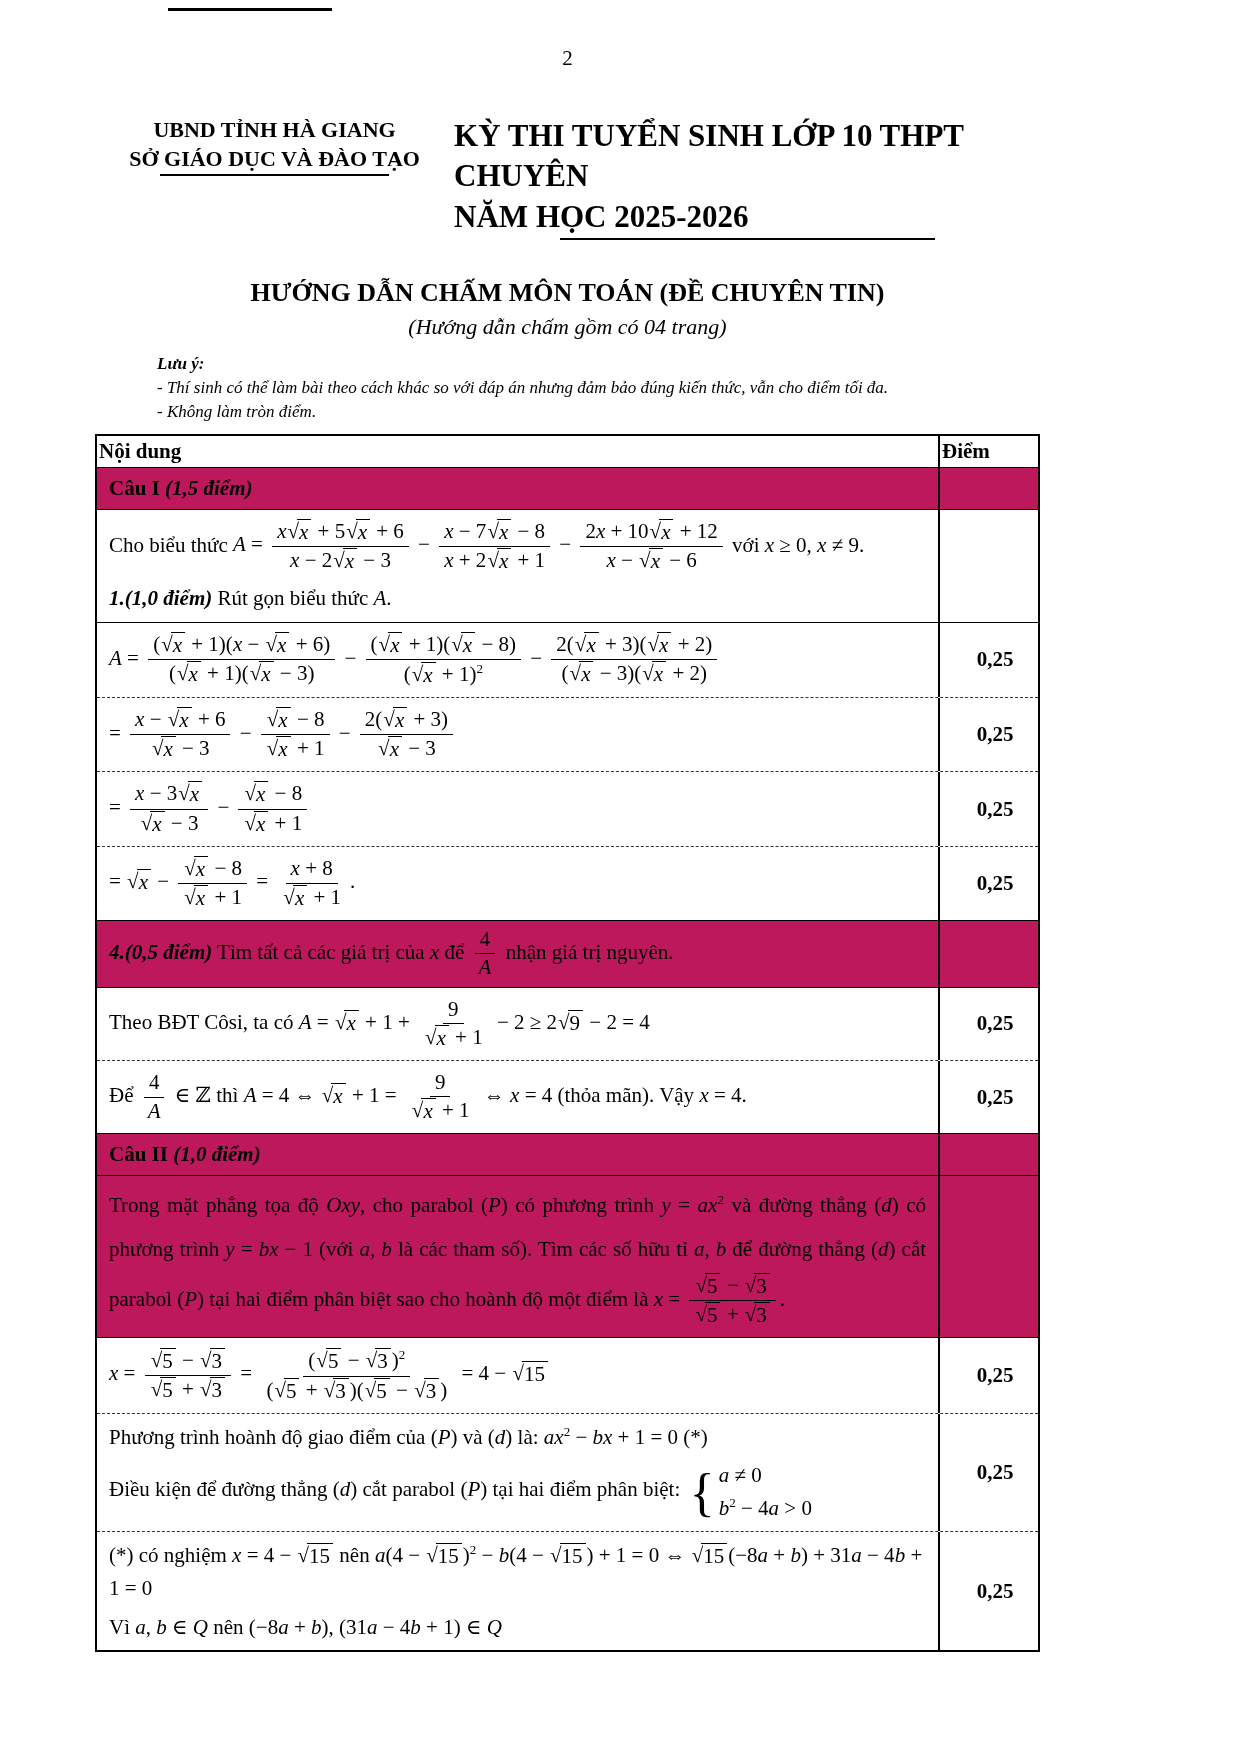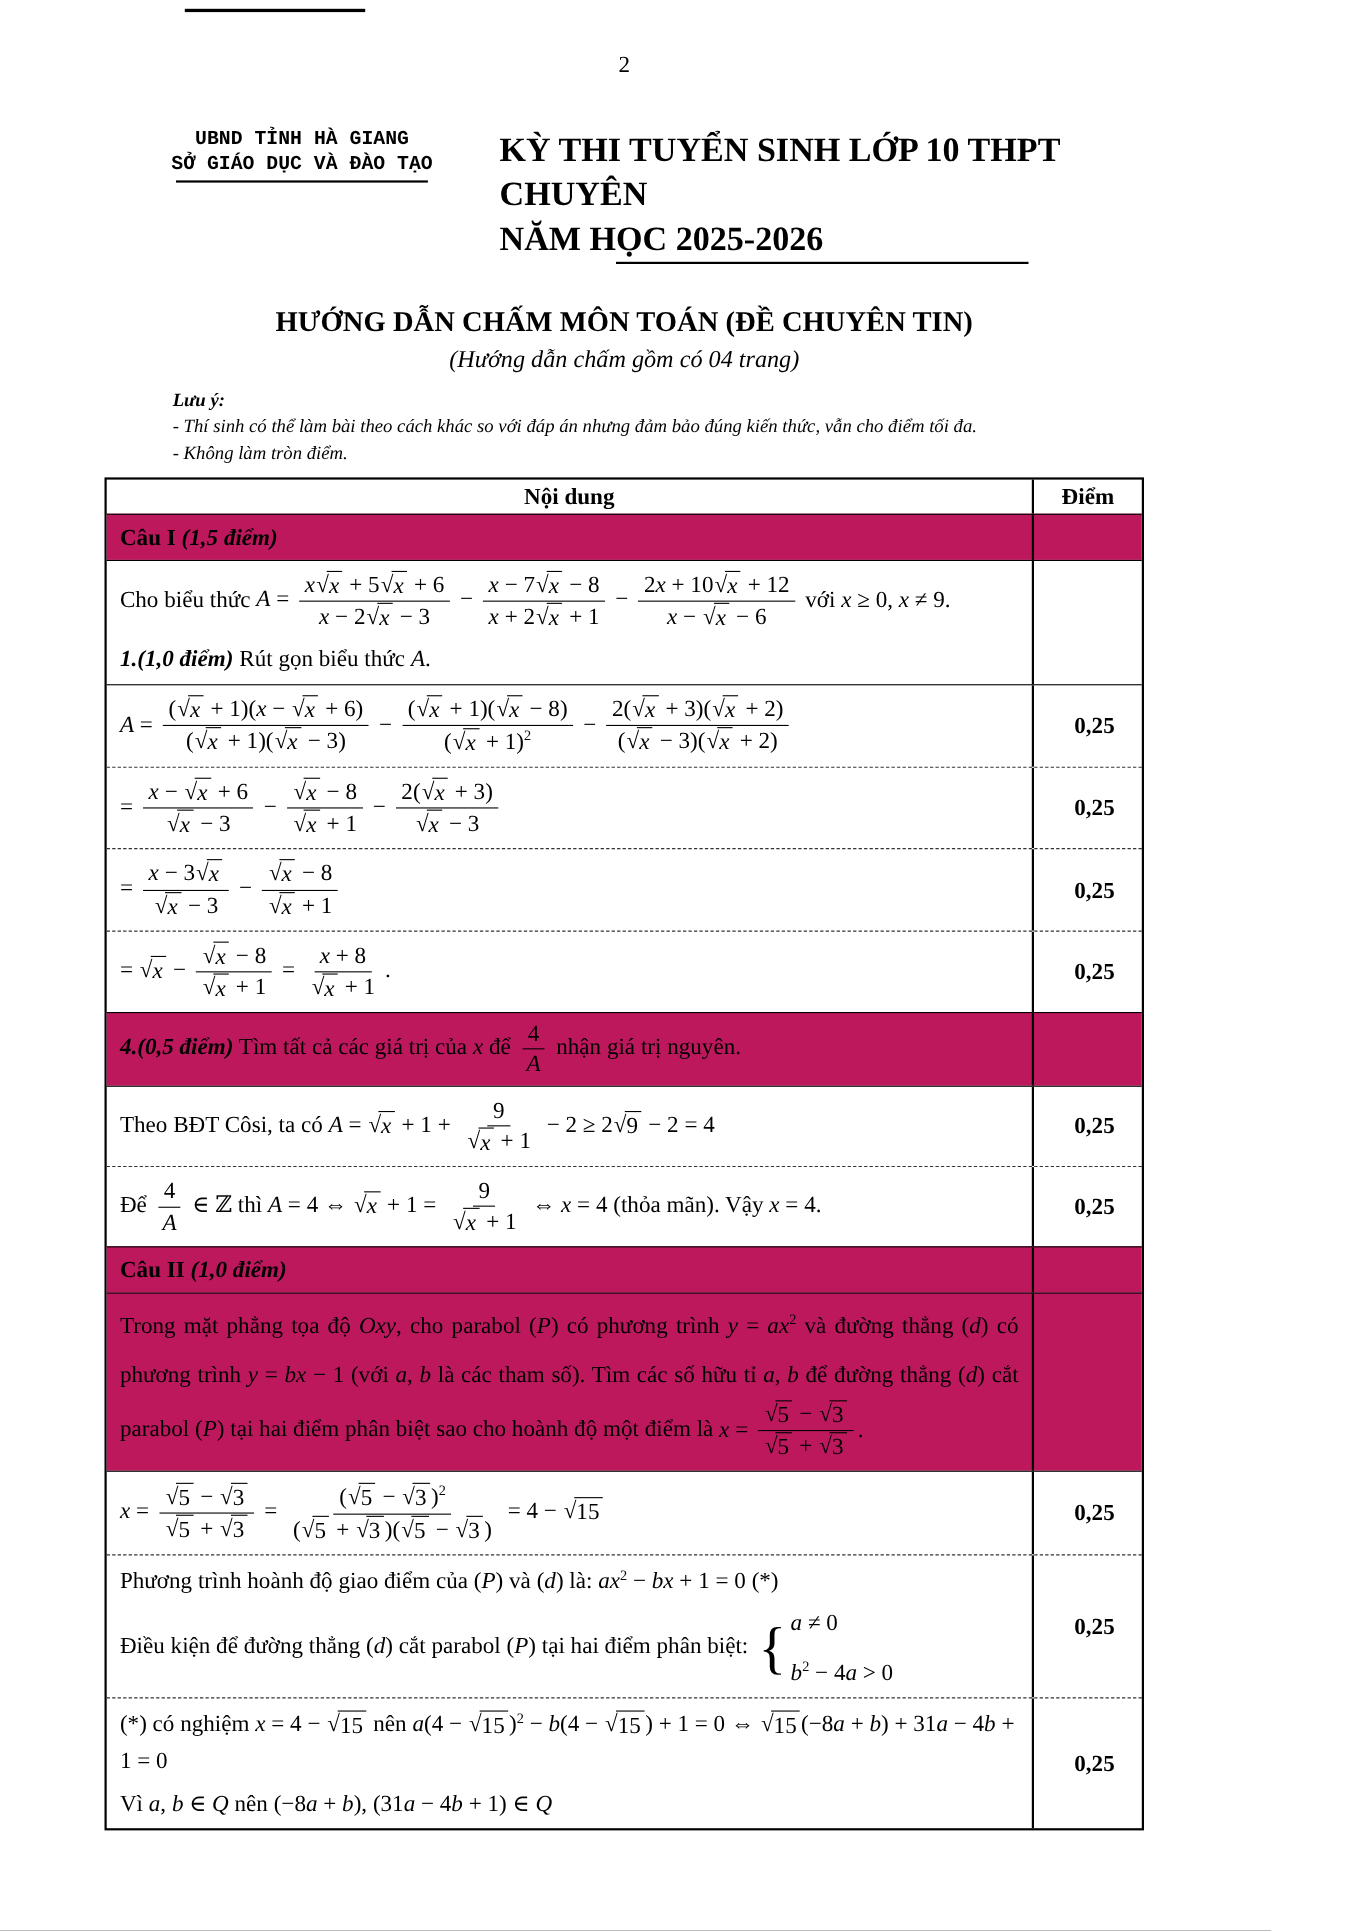--- a/index.html
+++ b/index.html
@@ -8,33 +8,33 @@
     position:relative; width:1241px; height:1755px; margin:0 auto;
     background:#fff; color:#000;
     font-family:"Liberation Serif","DejaVu Serif",serif;
     font-size:21px; overflow:hidden;
   }
   .top-rule { position:absolute; top:8px; left:168px; width:164px; height:3px; background:#000; }
   .page-number { position:absolute; top:46px; left:95px; width:945px; text-align:center; }
   .content { position:absolute; top:116px; left:95px; width:945px; }
 
   .doc-header { display:flex; font-weight:bold; }
-  .hdr-left  { width:38%; text-align:center; font-size:18px; line-height:1.3;font-family:Liberation Mono, monospace; }
+  .hdr-left  { width:38%; text-align:center; font-size:22px; line-height:1.3; }
   .hdr-right { width:62%; text-align:left; font-size:31px; line-height:1.3; }
   .u::after { content:""; display:block; width:64%; margin:1px auto 0; border-bottom:2px solid #000; }
 
   .doc-title { text-align:center; font-weight:bold; font-size:26px; margin-top:38px; }
   .doc-subtitle { text-align:center; font-style:italic; font-size:22px; margin-top:6px; }
 
   .notes { margin-top:12px; margin-left:62px; font-style:italic; font-size:17px; line-height:1.42; }
   .notes-label { font-weight:bold; }
 
   .grading-table { margin-top:10px; border:2px solid #000; }
   .thead { display:flex; font-weight:bold; }
-  .th { padding:3px 14px; text-align:center; }
+  .th { padding:3px 2px; }
   .content-head { flex:1; }
   .score-head { width:100px; border-left:2px solid #000; }
 
   .trow { display:flex; border-top:1.5px solid #000; }
   .trow.sep-dashed { border-top:1px dashed #333; }
   .trow.shaded { background:#be185d; }
   .tcell { min-height:30px; }
   .content-cell { flex:1; padding:7px 12px; display:flex; flex-direction:column; justify-content:center; }
   .score-cell { width:100px; border-left:2px solid #000; display:flex; align-items:center; justify-content:center; font-weight:bold;padding-left:12px; }
   .row-section .content-cell { padding:4px 12px; }
@@ -51,21 +51,21 @@
   .frac { display:inline-flex; flex-direction:column; align-items:center; vertical-align:middle; margin:2px 4px; line-height:1.2; text-align:center; }
   .frac > .num { padding:0 5px 1px; border-bottom:1.4px solid #000; }
   .frac > .den { padding:1px 5px 0; }
 
   .sqrt { display:inline-flex; align-items:stretch; margin:0 1px; }
   .sqrt > .rad { line-height:1.2; margin-right:-2px; }
   .sqrt > .vinc { border-top:1.4px solid #000; padding:0 3px 0 2px; line-height:1.2; }
 
   .cases { display:inline-flex; align-items:center; vertical-align:middle; margin-left:4px; }
   .cases > .brace { font-size:2.5em; line-height:0.85; margin-right:4px; font-weight:400; }
-  .cases-col { display:inline-flex; flex-direction:column; row-gap:12px; text-align:left; }
+  .cases-col { display:inline-flex; flex-direction:column; row-gap:0; text-align:left; }
 </style>
 </head>
 <body>
 
 <div class="page">
   <div class="top-rule"></div>
   <div class="page-number">2</div>
 
   <div class="content">
 

